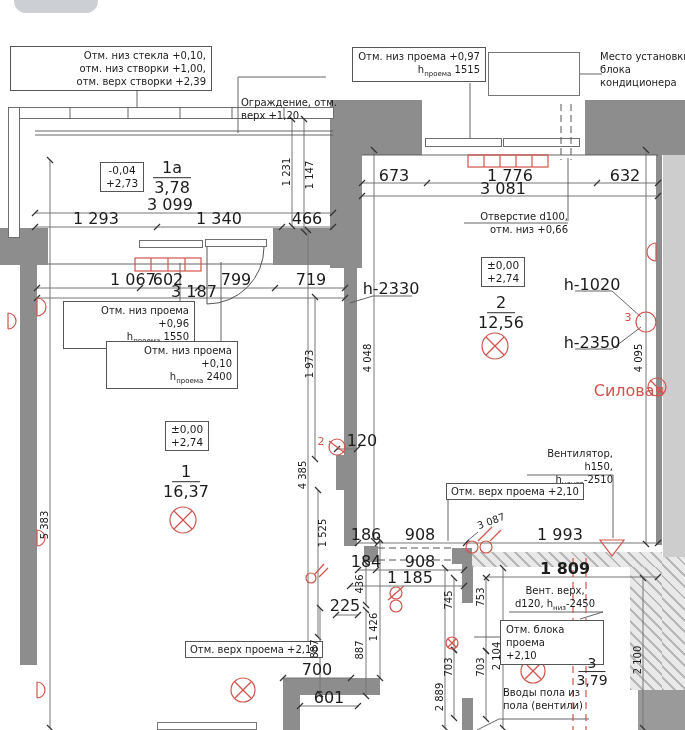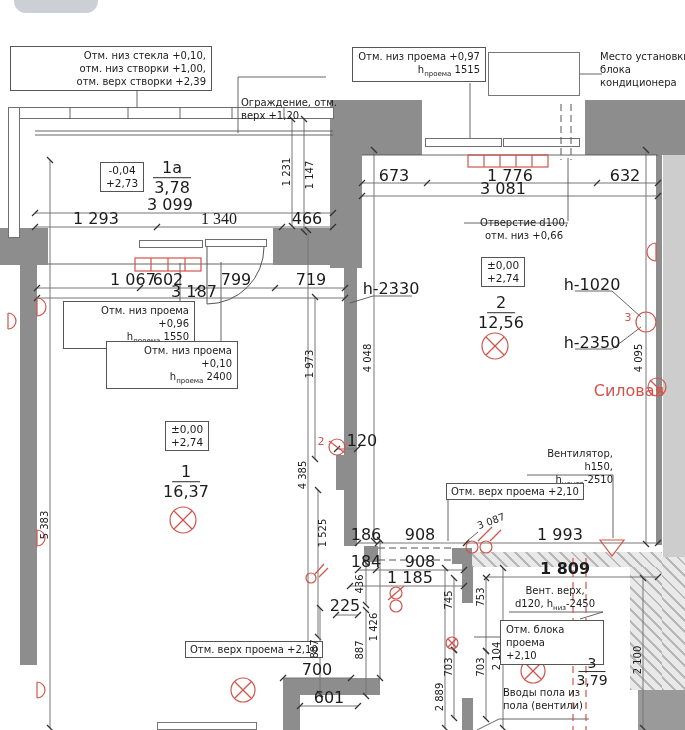--- a/index.html
+++ b/index.html
@@ -270,21 +270,21 @@
     <div>верх +1,20</div>
   </div>
   <div class="abox ra" style="left:352px;top:47px;width:122px;">
     <div>Отм. низ проема +0,97</div>
     <div><span>h</span><sub>проема</sub><span> 1515</span></div>
   </div>
   <div class="note" style="left:600px;top:50px;width:90px;">
     <div>Место установки</div>
     <div>блока кондиционера</div>
   </div>
-  <div class="note ra" style="left:480px;top:216px;width:88px;text-align:center;">
+  <div class="note ra" style="left:480px;top:210px;width:88px;">
     <div>Отверстие d100,</div>
     <div>отм. низ +0,66</div>
   </div>
   <div class="abox ra" style="left:63px;top:301px;width:120px;">
     <div>Отм. низ проема +0,96</div>
     <div><span>h</span><sub>проема</sub><span> 1550</span></div>
   </div>
   <div class="abox ra" style="left:106px;top:341px;width:120px;">
     <div>Отм. низ проема +0,10</div>
     <div><span>h</span><sub>проема</sub><span> 2400</span></div>
@@ -343,21 +343,21 @@
     <span class="rnum">1</span>
     <span class="rarea">16,37</span>
   </div>
   <div class="room small" style="left:592px;top:671px;">
     <span class="rnum">3</span>
     <span class="rarea">3,79</span>
   </div>
 
   <div class="lbl" style="left:170px;top:205px;">3 099</div>
   <div class="lbl" style="left:96px;top:219px;">1 293</div>
-  <div class="lbl" style="left:219px;top:219px;font-family:Liberation Serif, serif;">1 340</div>
+  <div class="lbl" style="left:219px;top:219px;">1 340</div>
   <div class="lbl" style="left:307px;top:219px;">466</div>
   <div class="lblv" style="left:287px;top:172px;">1 231</div>
   <div class="lblv" style="left:310px;top:175px;">1 147</div>
   <div class="lbl" style="left:88px;top:280px;margin-left:45px;">1 067</div>
   <div class="lbl" style="left:168px;top:280px;">602</div>
   <div class="lbl" style="left:236px;top:280px;">799</div>
   <div class="lbl" style="left:311px;top:280px;">719</div>
   <div class="lbl" style="left:194px;top:292px;">3 187</div>
   <div class="lbl" style="left:394px;top:176px;">673</div>
   <div class="lbl" style="left:510px;top:176px;">1 776</div>

